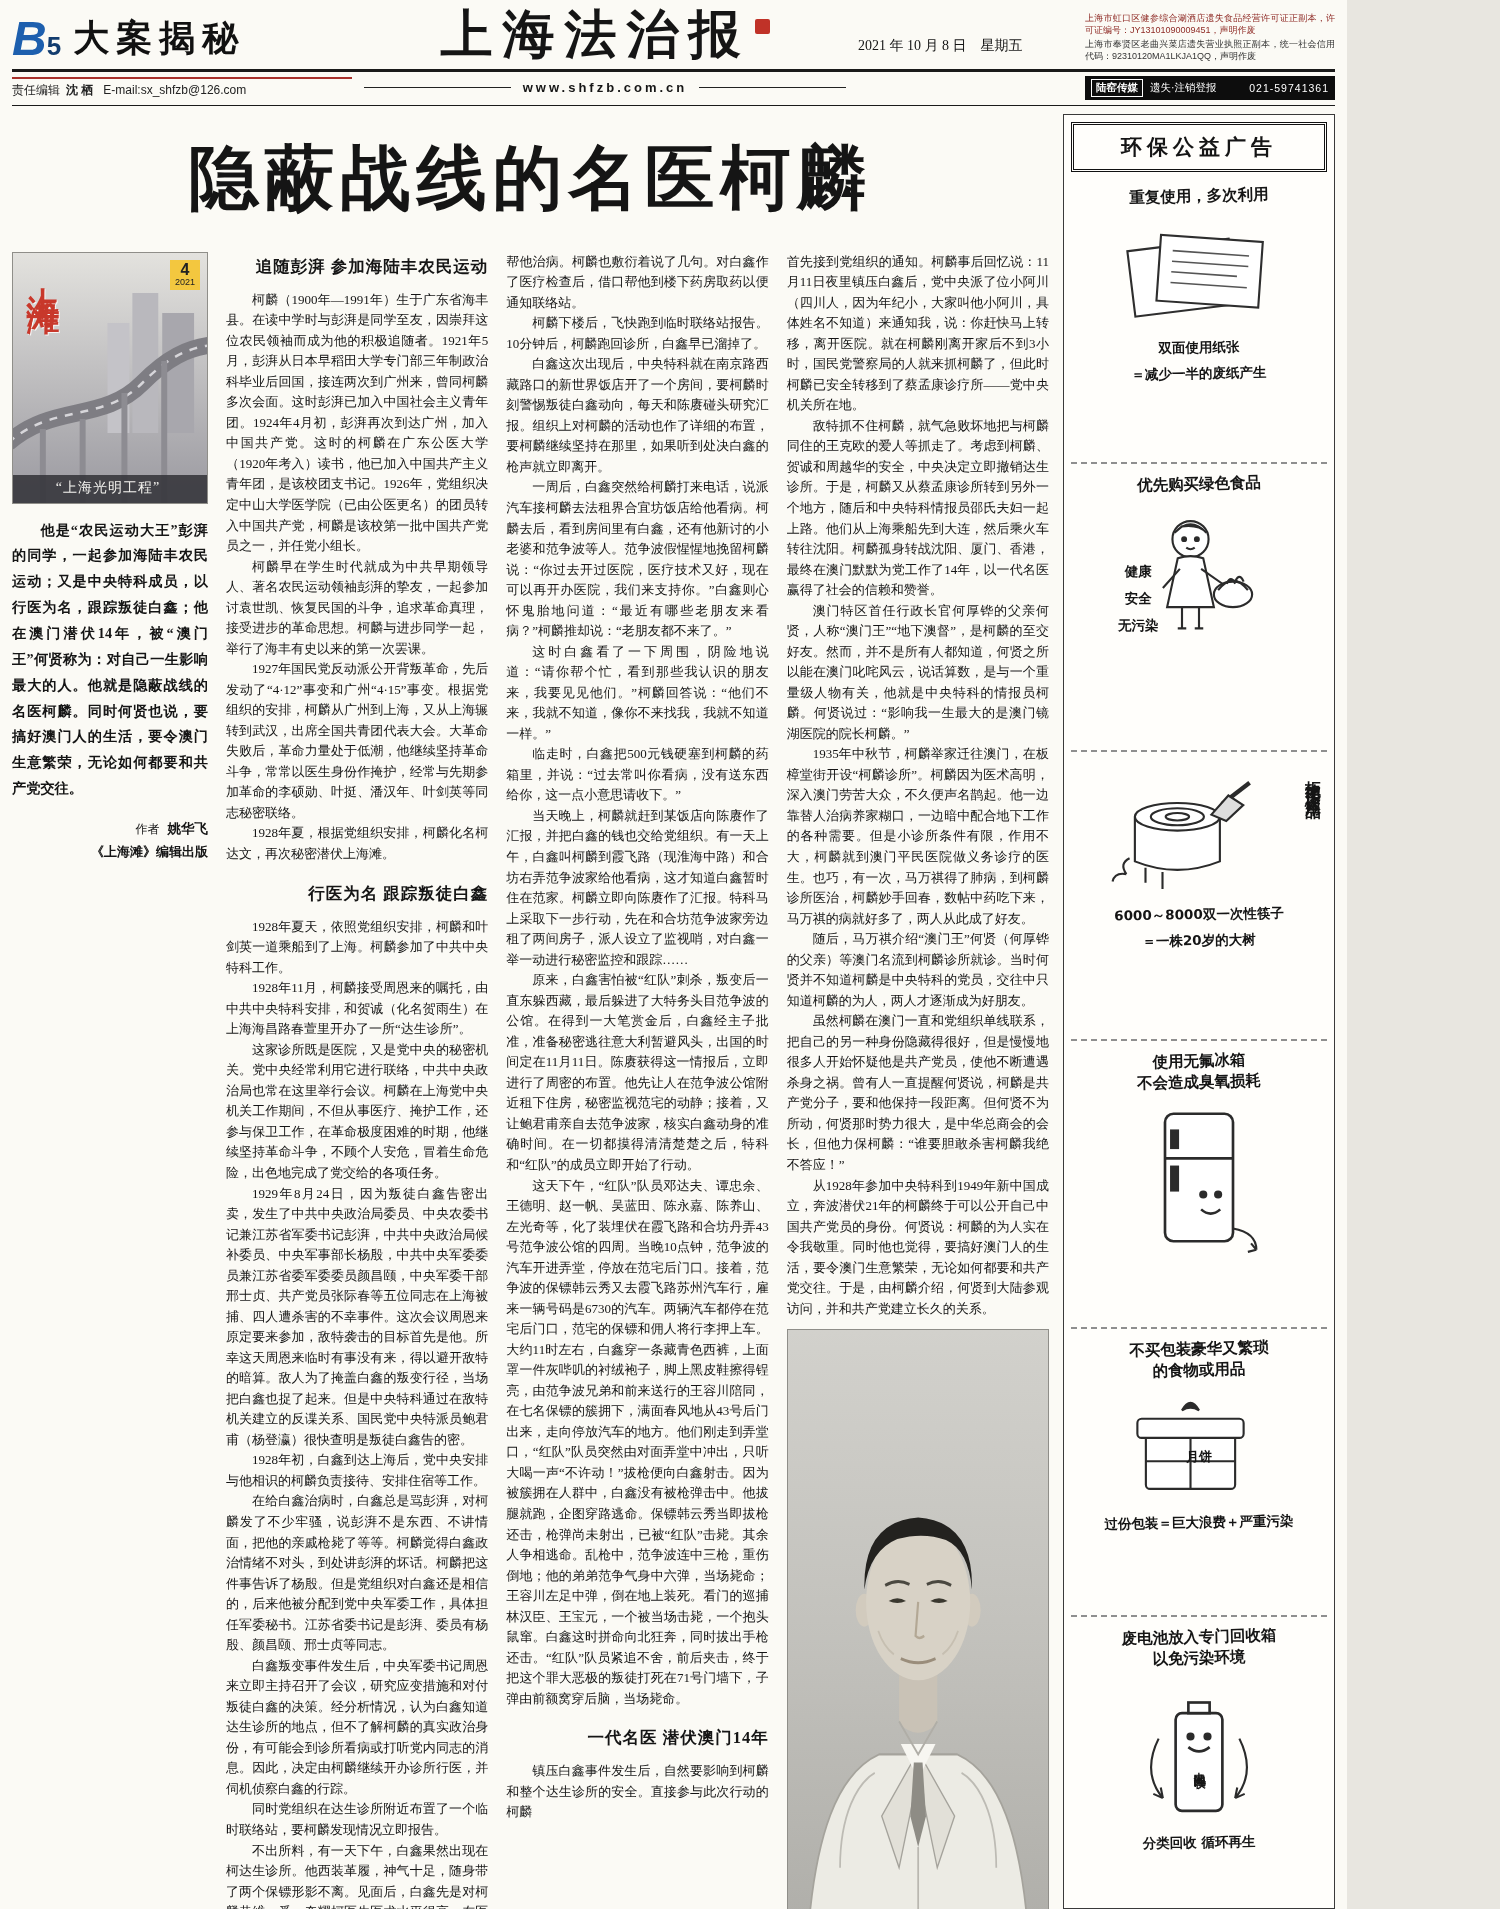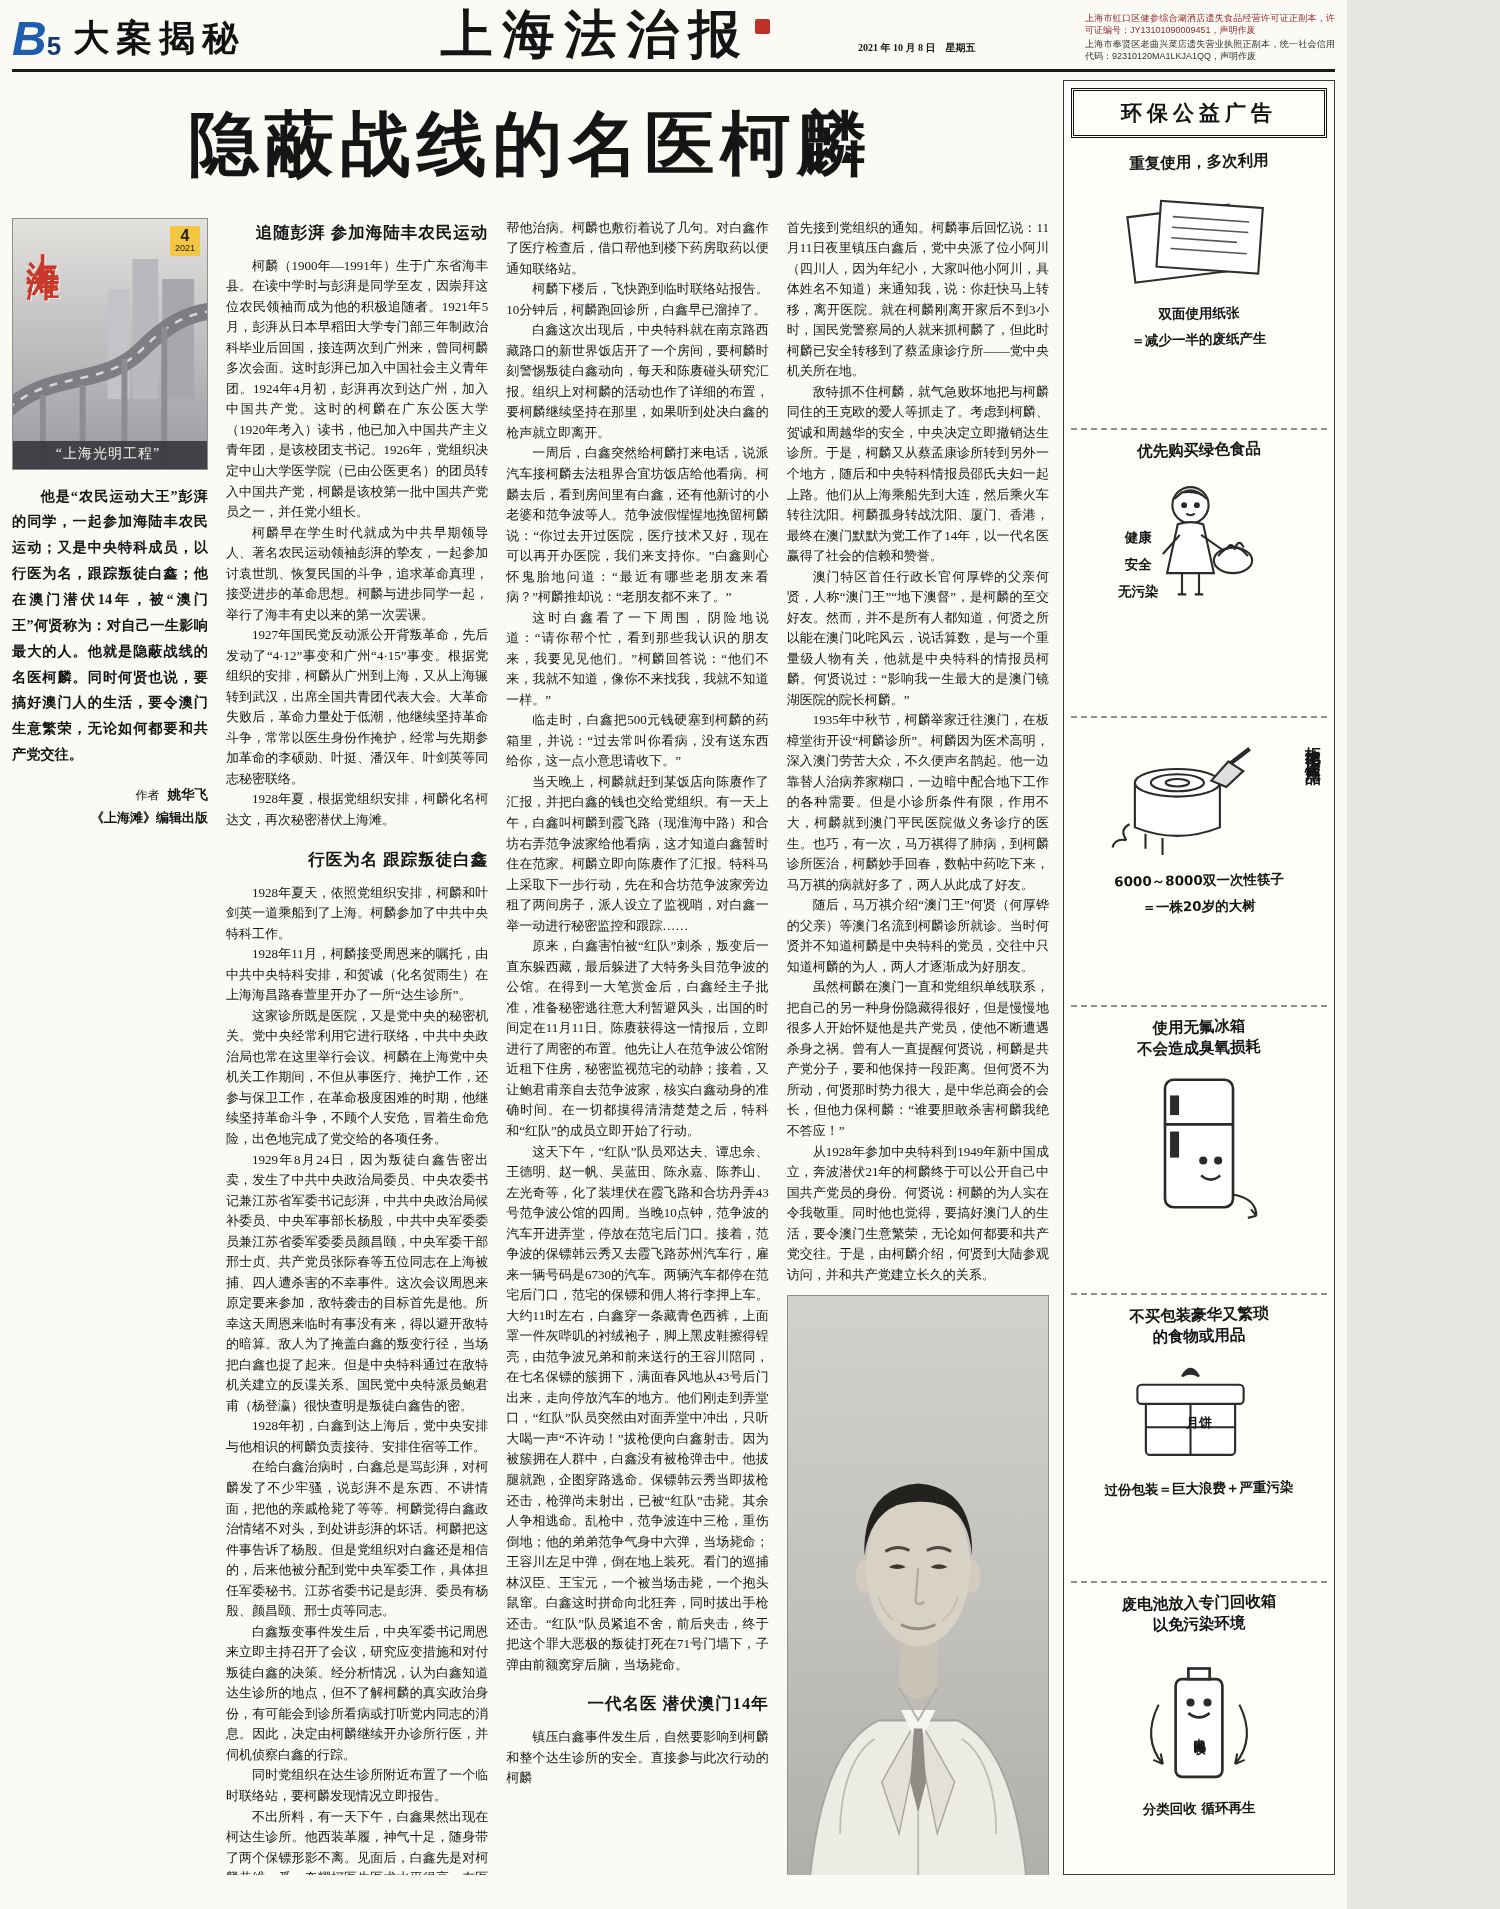--- a/index.html
+++ b/index.html
@@ -17,21 +17,21 @@
   .badge-5 { font-family:"Liberation Sans","DejaVu Sans",sans-serif; font-weight:bold; font-size:26px; color:#123c6e; }
   .section-title { font-family:"Liberation Sans","DejaVu Sans",sans-serif; font-size:36px; font-weight:900; letter-spacing:7px; color:#111; }
   .editor-line { font-family:"Liberation Sans","DejaVu Sans",sans-serif; font-size:12px; color:#222; border-top:2px solid #a8312c; padding-top:3px; }
   .editor-line .ed-name { font-weight:bold; margin:0 10px 0 6px; }
   .mast { text-align:center; position:relative; }
   .mast-title { font-size:52px; font-weight:900; letter-spacing:10px; line-height:1.05; }
   .seal { display:inline-block; width:15px; height:15px; background:#c03228; border-radius:2px; vertical-align:18px; margin-left:4px; }
   .website-row { display:flex; align-items:center; gap:12px; }
   .website-row .rule { flex:1; border-top:1px solid #222; height:0; }
   .website { font-family:"Liberation Sans","DejaVu Sans",sans-serif; font-size:13px; letter-spacing:3px; font-weight:bold; }
-  .dateline { font-size:10px; font-weight:bold; padding-bottom:8px; white-space:nowrap; }
+  .dateline { font-size:14px; font-weight:normal; padding-bottom:8px; white-space:nowrap; }
   .notices { font-family:"Liberation Sans","DejaVu Sans",sans-serif; }
   .notice { font-size:9px; line-height:1.32; text-align:justify; }
   .notice-red { color:#8f2b26; }
   .notice-dark { color:#333; margin-top:2px; }
   .notice-box { background:#0d0d0d; color:#fff; display:flex; align-items:center; gap:7px; padding:3px 6px; font-family:"Liberation Sans","DejaVu Sans",sans-serif; font-size:10.5px; }
   .nb-brand { border:1px solid #fff; padding:1px 4px; font-weight:bold; white-space:nowrap; }
   .nb-phone { margin-left:auto; letter-spacing:1px; }
 
   
   .content { display:flex; gap:14px; margin-top:8px; height:1795px; }
@@ -92,20 +92,36 @@
         <span class="badge"><span class="badge-b">B</span><span class="badge-5">5</span></span>
         <h2 class="section-title">大案揭秘</h2>
       </div>
       <div class="mast">
         <span class="mast-title">上海法治报</span><span class="seal"></span>
       </div>
       <div class="dateline">2021 年 10 月 8 日　星期五</div>
       <div class="notices">
         <p class="notice notice-red">上海市虹口区健参综合涮酒店遗失食品经营许可证正副本，许可证编号：JY13101090009451，声明作废</p>
         <p class="notice notice-dark">上海市奉贤区老曲兴菜店遗失营业执照正副本，统一社会信用代码：92310120MA1LKJA1QQ，声明作废</p>
+      </div>
+    </div>
+    <div class="topbar-row topbar-row2">
+      <div class="editor-line">
+        <span>责任编辑</span><span class="ed-name">沈 栖</span><span>E-mail:sx_shfzb@126.com</span>
+      </div>
+      <div class="website-row">
+        <span class="rule"></span>
+        <span class="website">www.shfzb.com.cn</span>
+        <span class="rule"></span>
+      </div>
+      <div></div>
+      <div class="notice-box">
+        <span class="nb-brand">陆窑传媒</span>
+        <span>遗失·注销登报</span>
+        <span class="nb-phone">021-59741361</span>
       </div>
     </div>
   </header>
 
   <div class="content">
 
     <main class="main">
       <h1 class="headline">隐蔽战线的名医柯麟</h1>
 
       <div class="body-grid">

